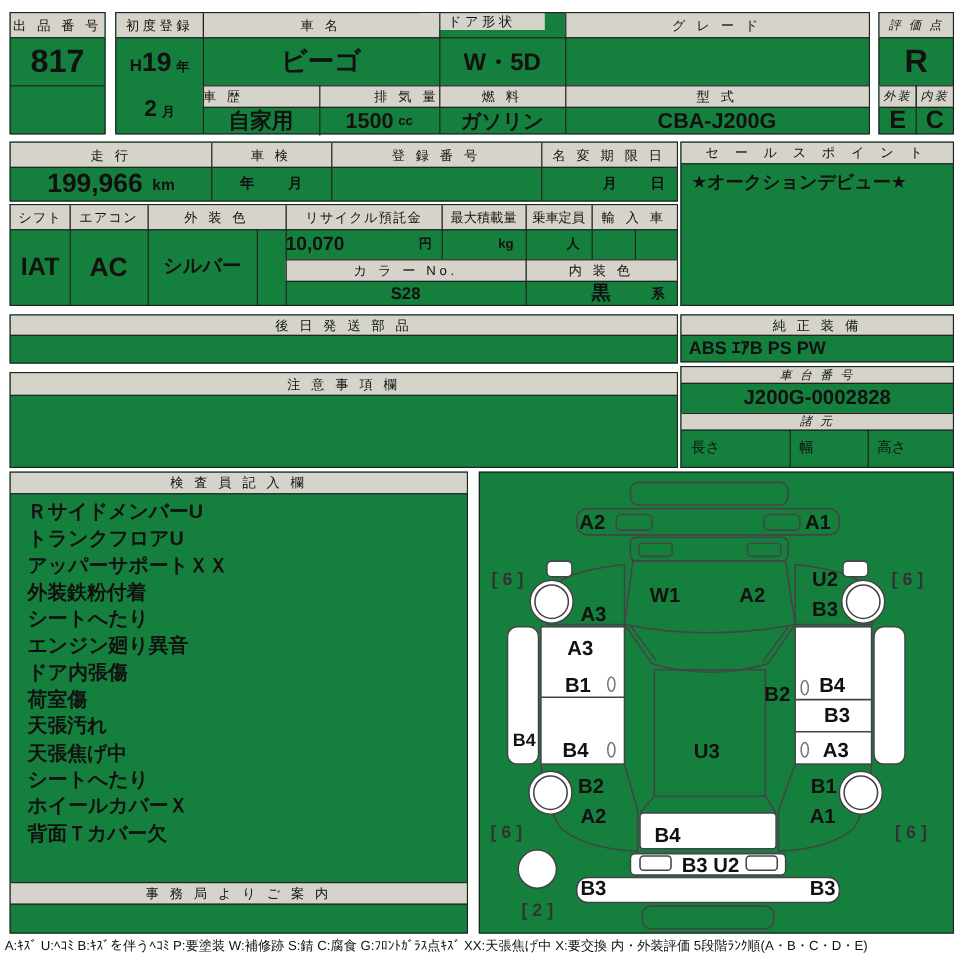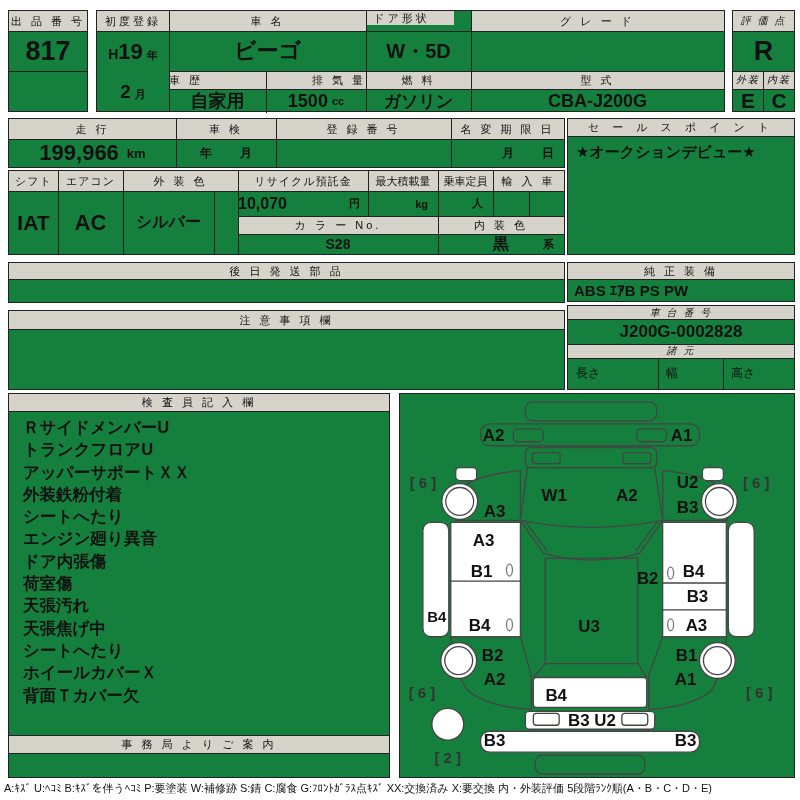--- a/index.html
+++ b/index.html
@@ -299,15 +299,15 @@
       <text class="code" x="686" y="747" text-anchor="middle">B3</text>
 
       <text class="tire" x="422" y="487" text-anchor="middle">[ 6 ]</text>
       <text class="tire" x="757" y="487" text-anchor="middle">[ 6 ]</text>
       <text class="tire" x="421" y="699" text-anchor="middle">[ 6 ]</text>
       <text class="tire" x="760" y="699" text-anchor="middle">[ 6 ]</text>
       <text class="tire" x="447" y="764" text-anchor="middle">[ 2 ]</text>
     </svg>
   </div>
 
-  <div class="legend">A:ｷｽﾞ U:ﾍｺﾐ B:ｷｽﾞを伴うﾍｺﾐ P:要塗装 W:補修跡 S:錆 C:腐食 G:ﾌﾛﾝﾄｶﾞﾗｽ点ｷｽﾞ XX:交換済み X:要交換 内・外装評価 5段階ﾗﾝｸ順(A・B・C・D・E)</div>
+  <div class="legend">A:ｷｽﾞ U:ﾍｺﾐ B:ｷｽﾞを伴うﾍｺﾐ P:要塗装 W:補修跡 S:錆 C:腐食 G:ﾌﾛﾝﾄｶﾞﾗｽ点ｷｽﾞ XX:天張焦げ中 X:要交換 内・外装評価 5段階ﾗﾝｸ順(A・B・C・D・E)</div>
 
 </div>
 
 </body></html>

